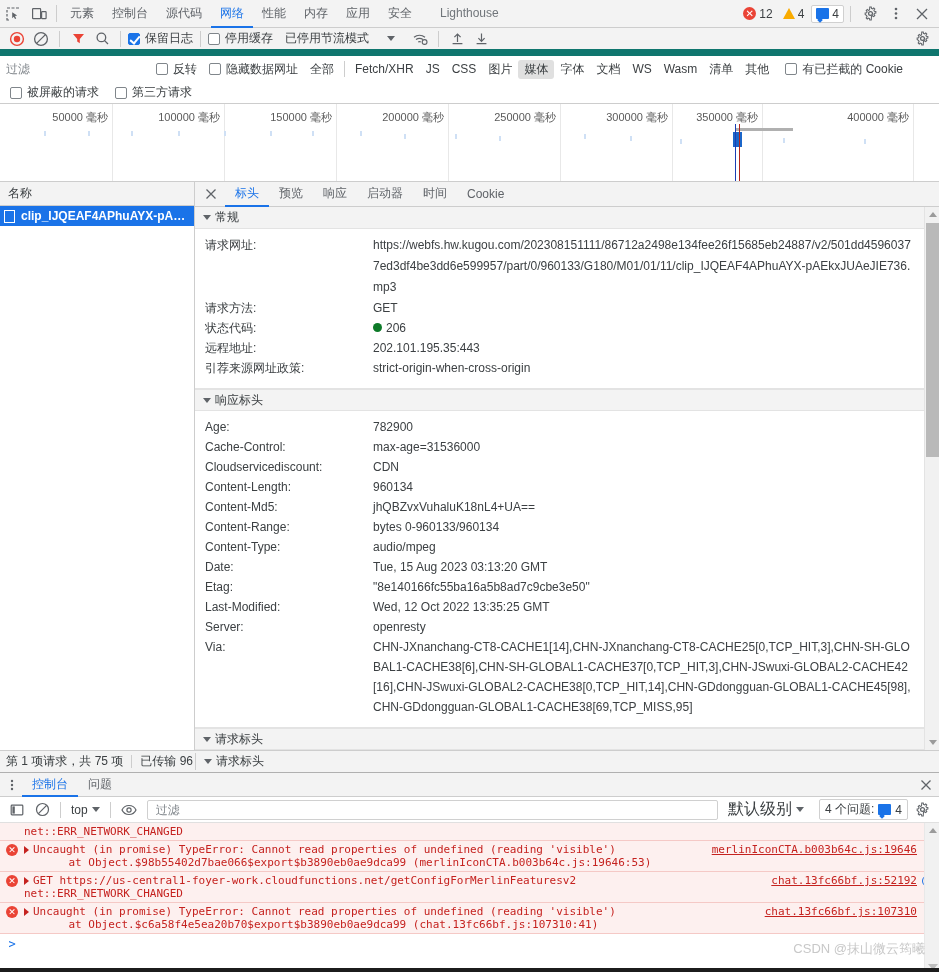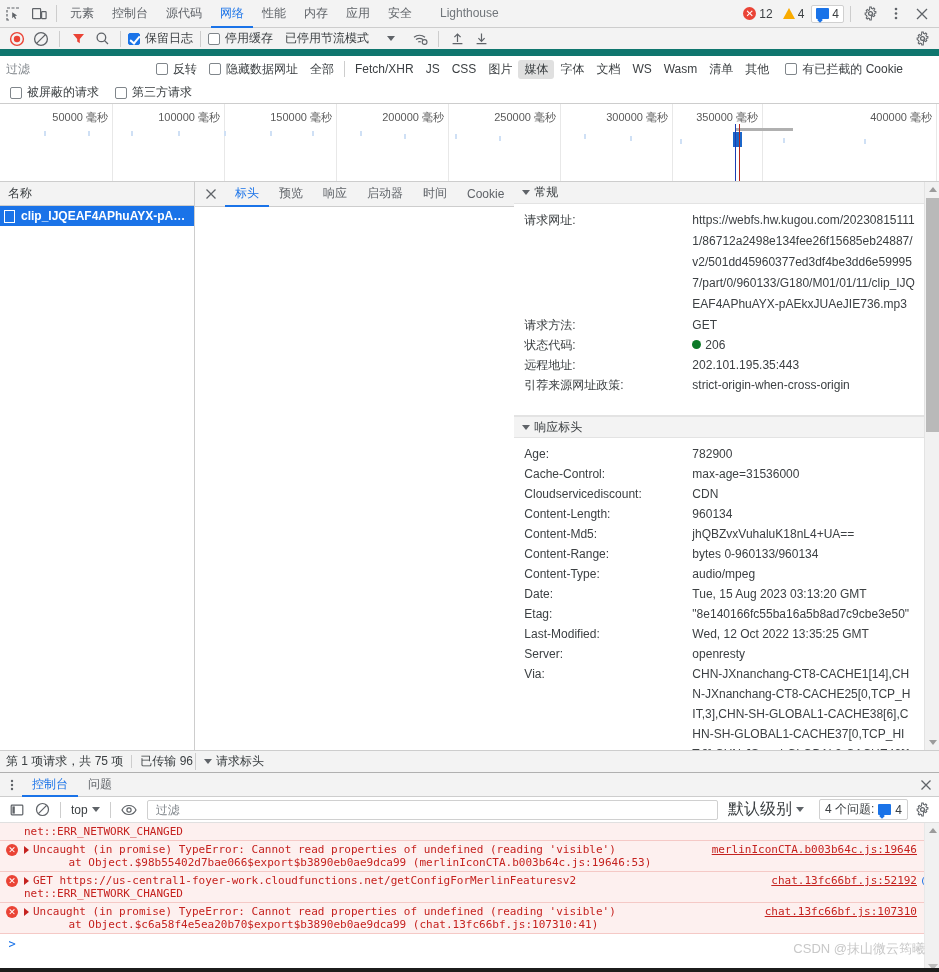--- a/index.html
+++ b/index.html
@@ -116,21 +116,21 @@
     display:flex;align-items:center;padding-left:8px;font-size:12px;color:#3c4043;
   }
   .rl-body { flex:1; overflow:hidden; }
   .rl-row {
     height:20px; display:flex; align-items:center; gap:6px; padding:0 4px;
     background:#1a73e8; color:#fff; font-size:12px; font-weight:bold; white-space:nowrap; overflow:hidden; cursor:pointer;
   }
   .rl-row .doc-ic { width:11px;height:13px;border:1.6px solid #fff;flex:none; }
   .rl-name { overflow:hidden; text-overflow:ellipsis; white-space:nowrap; }
 
-  .details { flex:1; display:flex; flex-direction:row; min-width:0; background:#fff; position:relative; }
+  .details { flex:1; display:flex; flex-direction:column; min-width:0; background:#fff; position:relative; }
   .det-tabs {
     height:25px;min-height:25px;background:#f3f3f3;border-bottom:1px solid #cdcdcd;
     display:flex;align-items:stretch; padding-left:2px;
   }
   .det-close { width:28px;display:flex;align-items:center;justify-content:center;color:#5f6368;cursor:pointer;font-size:14px; }
   .det-tab {
     padding:0 10px;display:flex;align-items:center;font-size:12px;color:#5f6368;cursor:pointer;
     border-bottom:2px solid transparent; margin-bottom:-1px; white-space:nowrap;
   }
   .det-tab.active { color:#1a73e8;border-bottom-color:#1a73e8; }
@@ -429,21 +429,21 @@
       </div>
     <div class="ov-tick" style="left:449px;width:112px;">
         <span>250000 毫秒</span>
       </div>
     <div class="ov-tick" style="left:561px;width:112px;">
         <span>300000 毫秒</span>
       </div>
     <div class="ov-tick" style="left:651px;width:112px;">
         <span>350000 毫秒</span>
       </div>
-    <div class="ov-tick" style="left:825px;width:112px;">
+    <div class="ov-tick" style="left:802px;width:112px;">
         <span>400000 毫秒</span>
       </div>
     <div class="ov-tick" style="left:897px;width:42px;border-right:none;"></div>
 
     <div class="ov-dot" style="left:44px;top:27px;"></div>
     <div class="ov-dot" style="left:88px;top:27px;"></div>
     <div class="ov-dot" style="left:131px;top:27px;"></div>
     <div class="ov-dot" style="left:178px;top:27px;"></div>
     <div class="ov-dot" style="left:224px;top:27px;"></div>
     <div class="ov-dot" style="left:270px;top:27px;"></div>
@@ -504,21 +504,21 @@
             <span>Cookie</span>
           </div>
       </div>
 
       <div class="det-scroll">
 
         <div class="sec-head" style="border-top:none;">
           <span class="tri"></span>
           <span>常规</span>
         </div>
-        <div class="kv-block" style="border-bottom:1px solid #e3e3e3;padding-bottom:20px;">
+        <div class="kv-block" style="border-bottom:1px solid #e3e3e3;padding-bottom:10px;">
           <div class="kv" style="line-height:21px;">
             <span class="k">请求网址:</span>
             <span class="v" style="padding-right:16px;">https://webfs.hw.kugou.com/202308151111/86712a2498e134fee26f15685eb24887/v2/501dd45960377ed3df4be3dd6e599957/part/0/960133/G180/M01/01/11/clip_IJQEAF4APhuAYX-pAEkxJUAeJIE736.mp3</span>
           </div>
           <div class="kv">
             <span class="k">请求方法:</span>
             <span class="v nowrap">GET</span>
           </div>
           <div class="kv">
             <span class="k">状态代码:</span>

